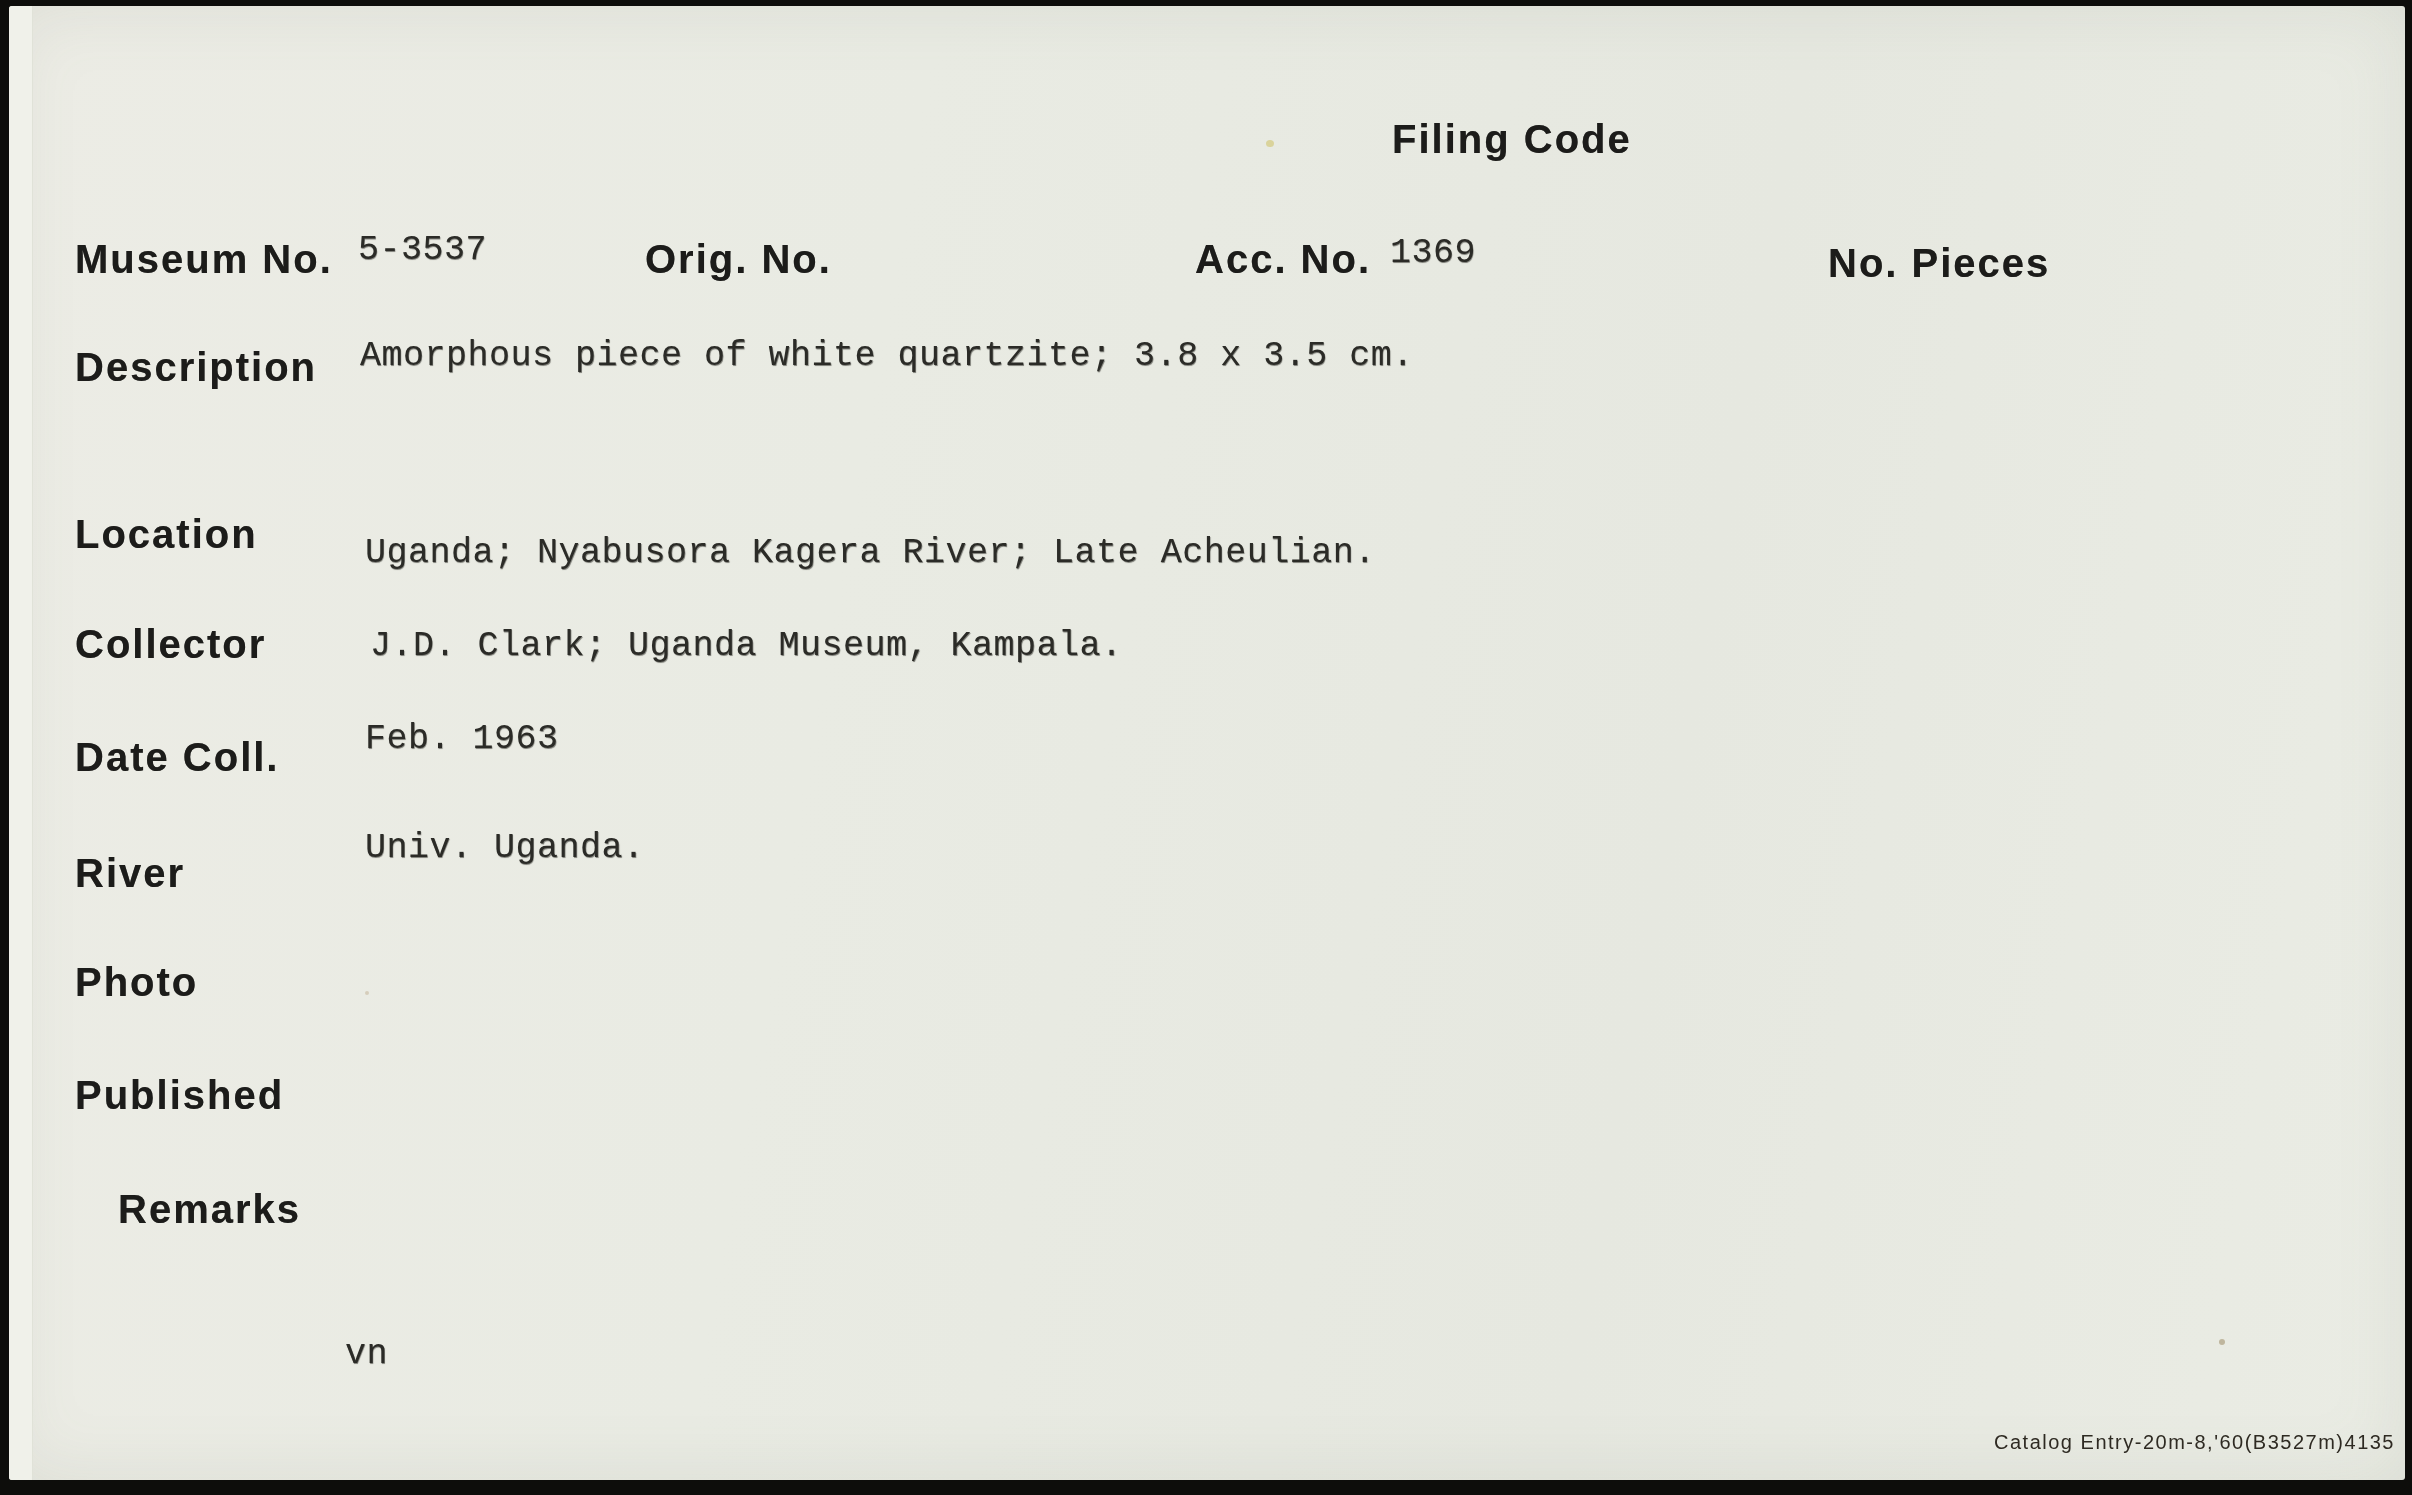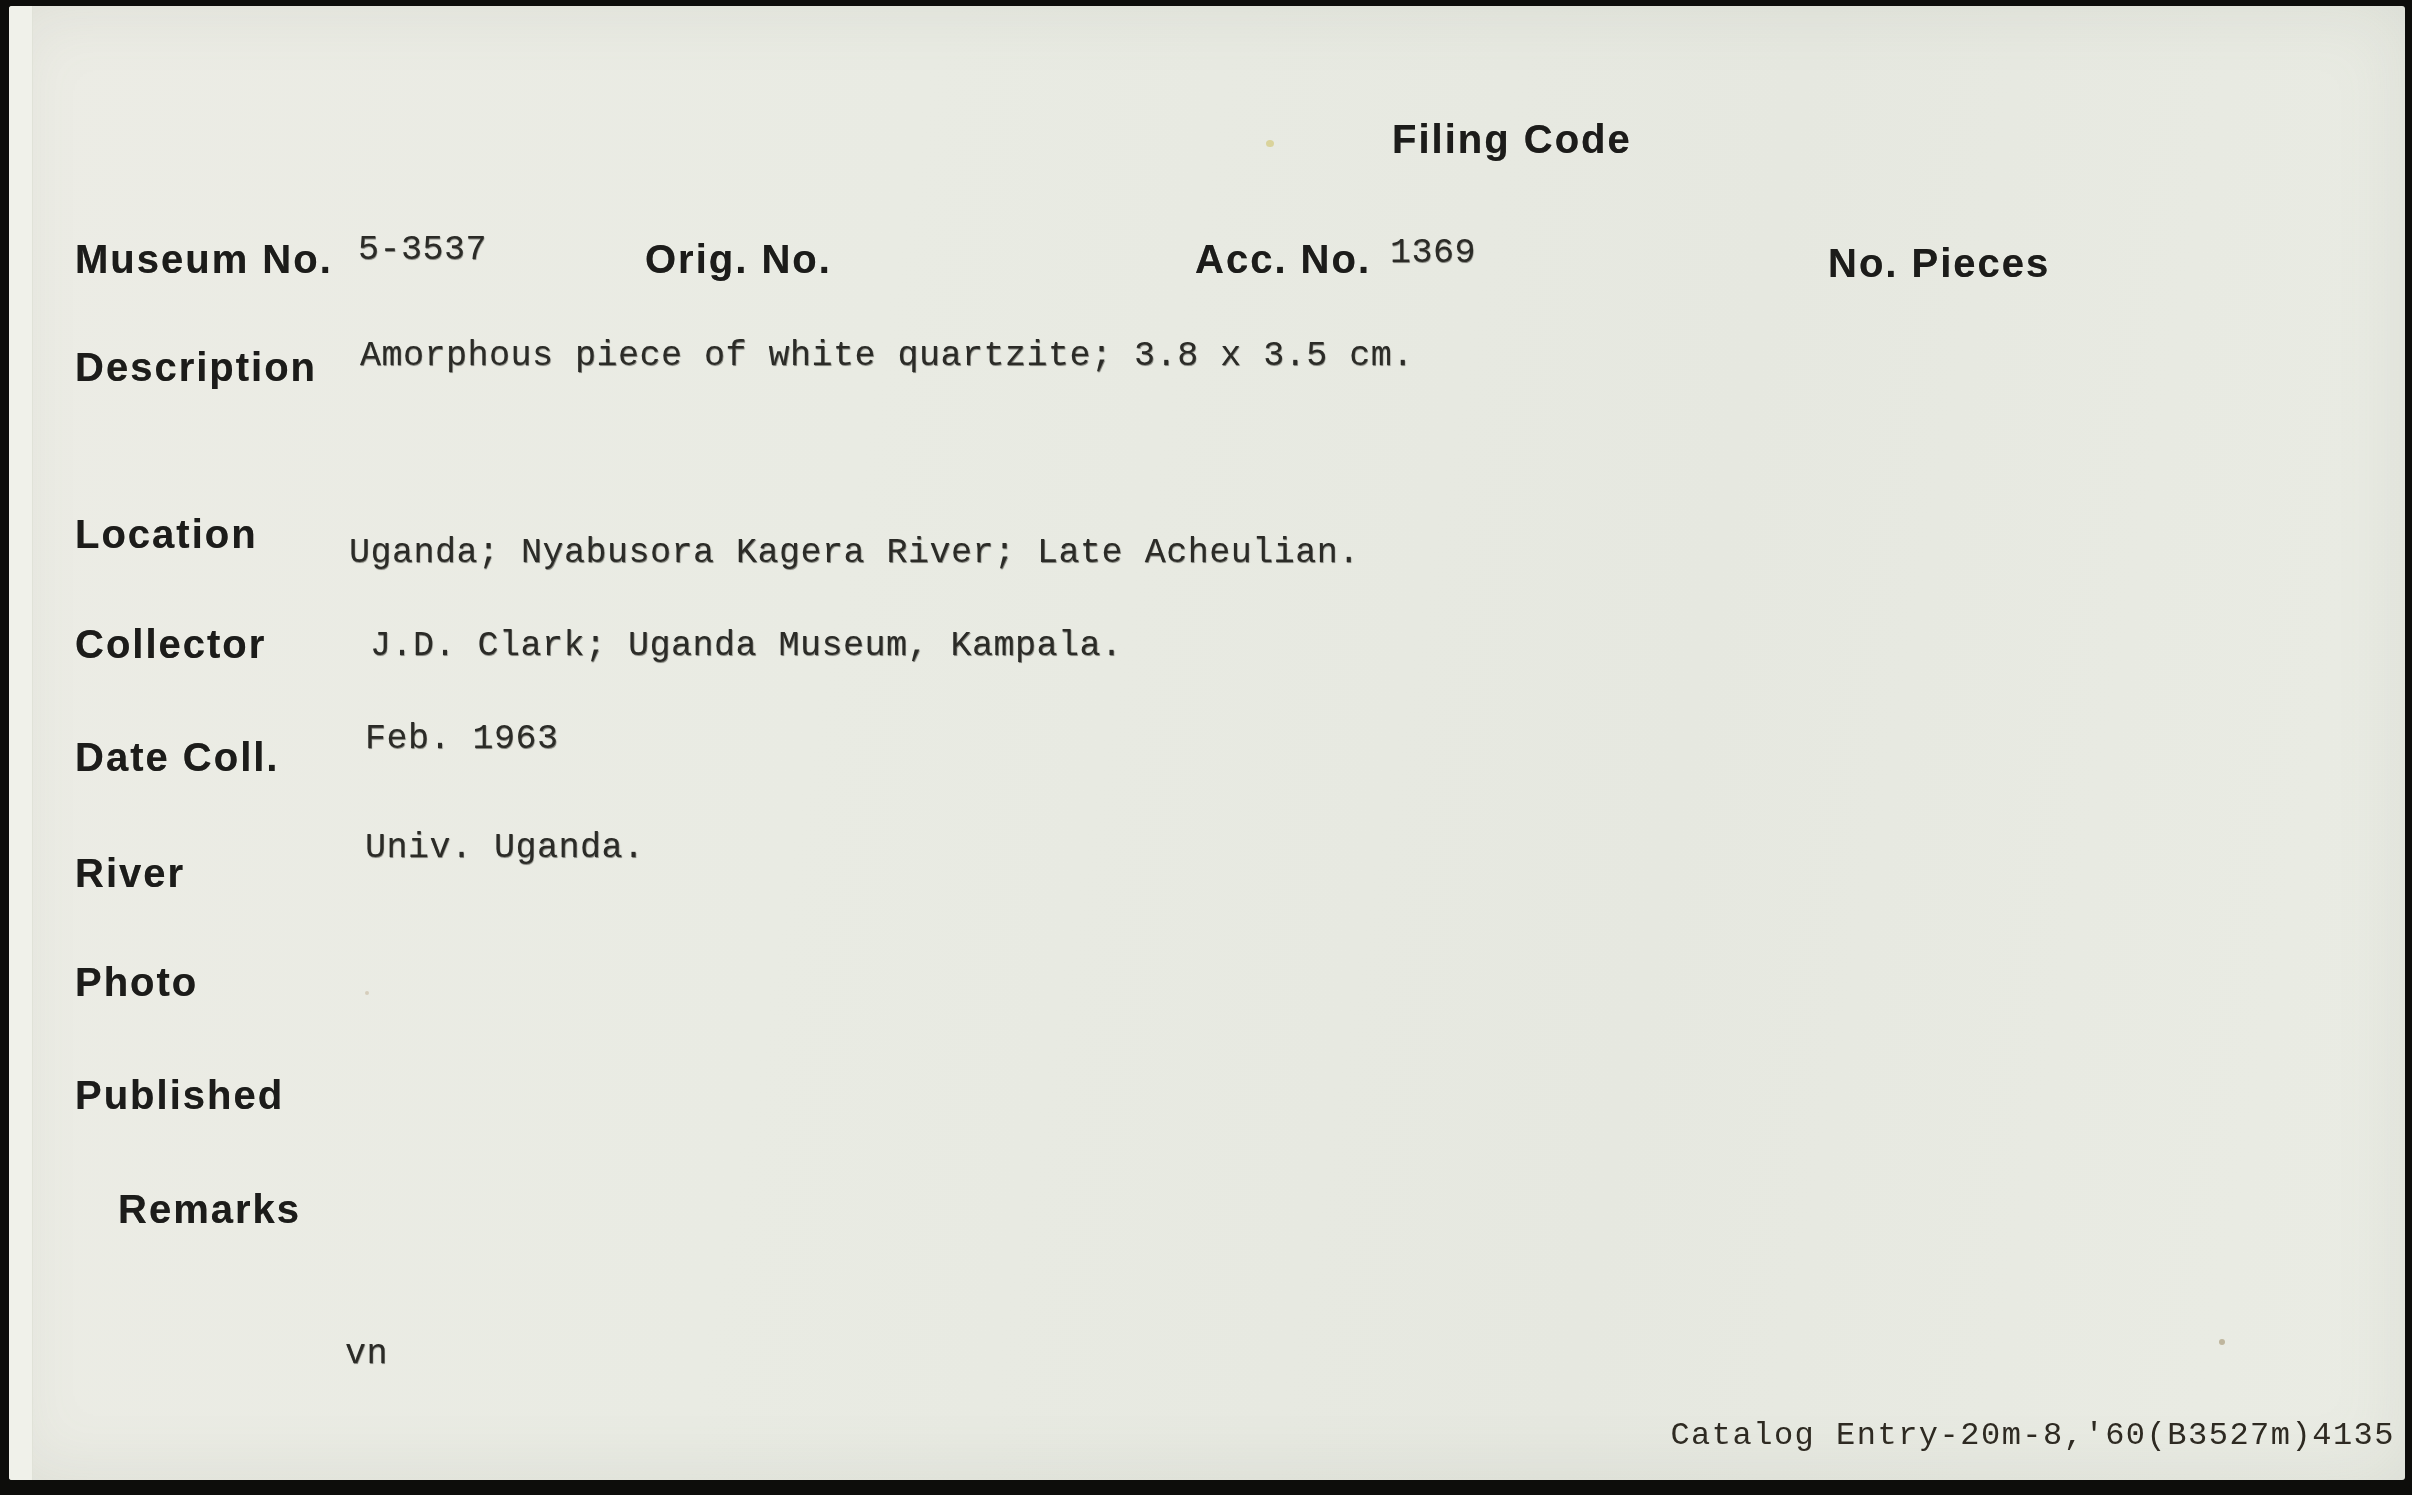--- a/index.html
+++ b/index.html
@@ -45,43 +45,44 @@
     font-family: "Liberation Mono", monospace;
     font-size: 35px;
     letter-spacing: 0.5px;
     color: #2b2b27;
     line-height: 1;
     text-shadow: 0.6px 0.6px 0.7px rgba(42,42,36,0.55);
   }
   .printcode {
     position: absolute;
     white-space: nowrap;
-    font-family: Liberation Mono, monospace;
-    font-size: 32px;
+    font-family: Liberation Sans, sans-serif;
+    font-size: 20px;
     letter-spacing: 1.5px;
     color: #2e2a22;
     line-height: 1;
+    margin-top: 12px;
   }
   .speck { position: absolute; border-radius: 50%; }
   .speck.s1 { left: 1257px; top: 134px; width: 8px; height: 7px; background: #d6cd8a; opacity: .8; }
   .speck.s2 { left: 2210px; top: 1333px; width: 6px; height: 6px; background: #b4a98c; opacity: .8; }
   .speck.s3 { left: 356px; top: 985px; width: 4px; height: 4px; background: #c8b9a0; opacity: .6; }
 
   
   .pos-filing      { left: 1383px; top: 113px; }
   .pos-museum-l    { left: 66px;   top: 233px; }
   .pos-museum-v    { left: 349px;  top: 227px; }
   .pos-orig-l      { left: 636px;  top: 233px; }
   .pos-acc-l       { left: 1186px; top: 233px; }
   .pos-acc-v       { left: 1381px; top: 230px; }
   .pos-pieces-l    { left: 1791px; top: 237px; margin-left: 28px; }
   .pos-desc-l      { left: 66px;   top: 329px; margin-top: 12px; }
   .pos-desc-v      { left: 351px;  top: 333px; }
   .pos-loc-l       { left: 66px;   top: 508px; }
-  .pos-loc-v       { left: 340px;  top: 530px; }
+  .pos-loc-v       { left: 356px;  top: 530px; }
   .pos-coll-l      { left: 66px;   top: 618px; }
   .pos-coll-v      { left: 361px;  top: 623px; }
   .pos-date-l      { left: 66px;   top: 731px; }
   .pos-date-v      { left: 356px;  top: 716px; }
   .pos-donor-l     { left: 66px;   top: 847px; }
   .pos-donor-v     { left: 356px;  top: 825px; }
   .pos-photo-l     { left: 66px;   top: 956px; }
   .pos-pub-l       { left: 66px;   top: 1069px; }
   .pos-rem-l       { left: 66px;   top: 1183px; margin-left: 43px; }
   .pos-vn          { left: 336px;  top: 1331px; }

